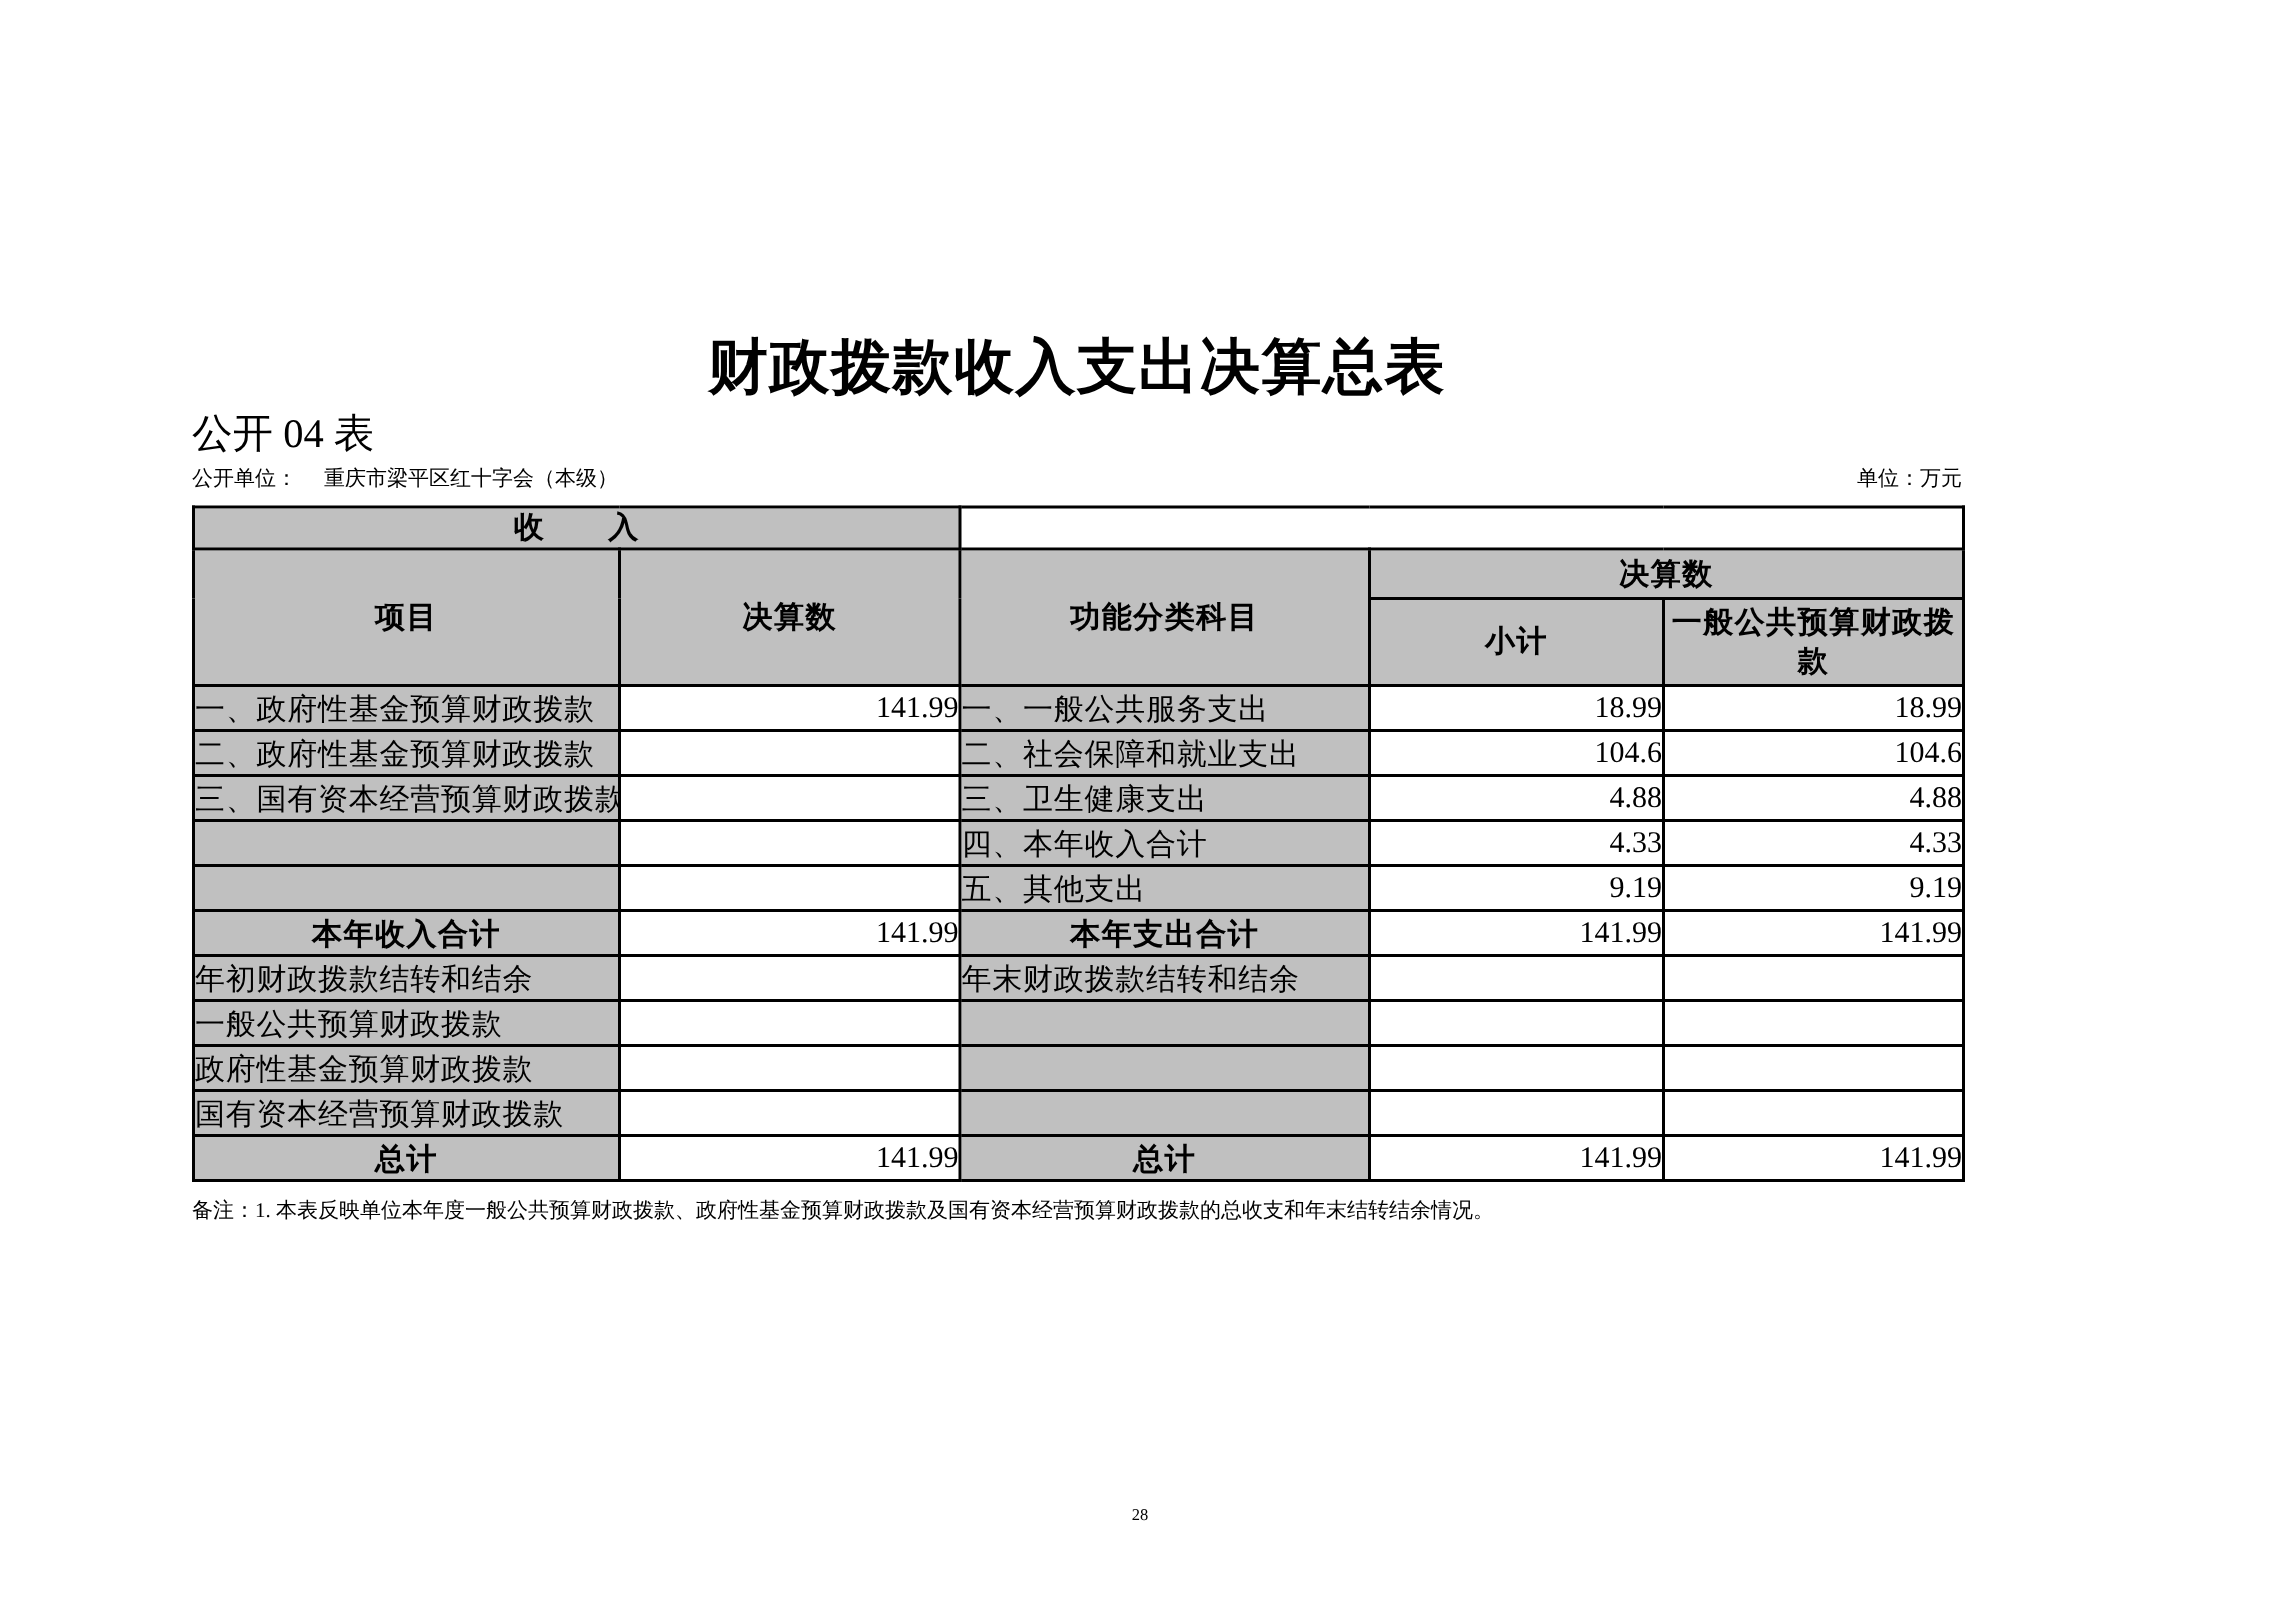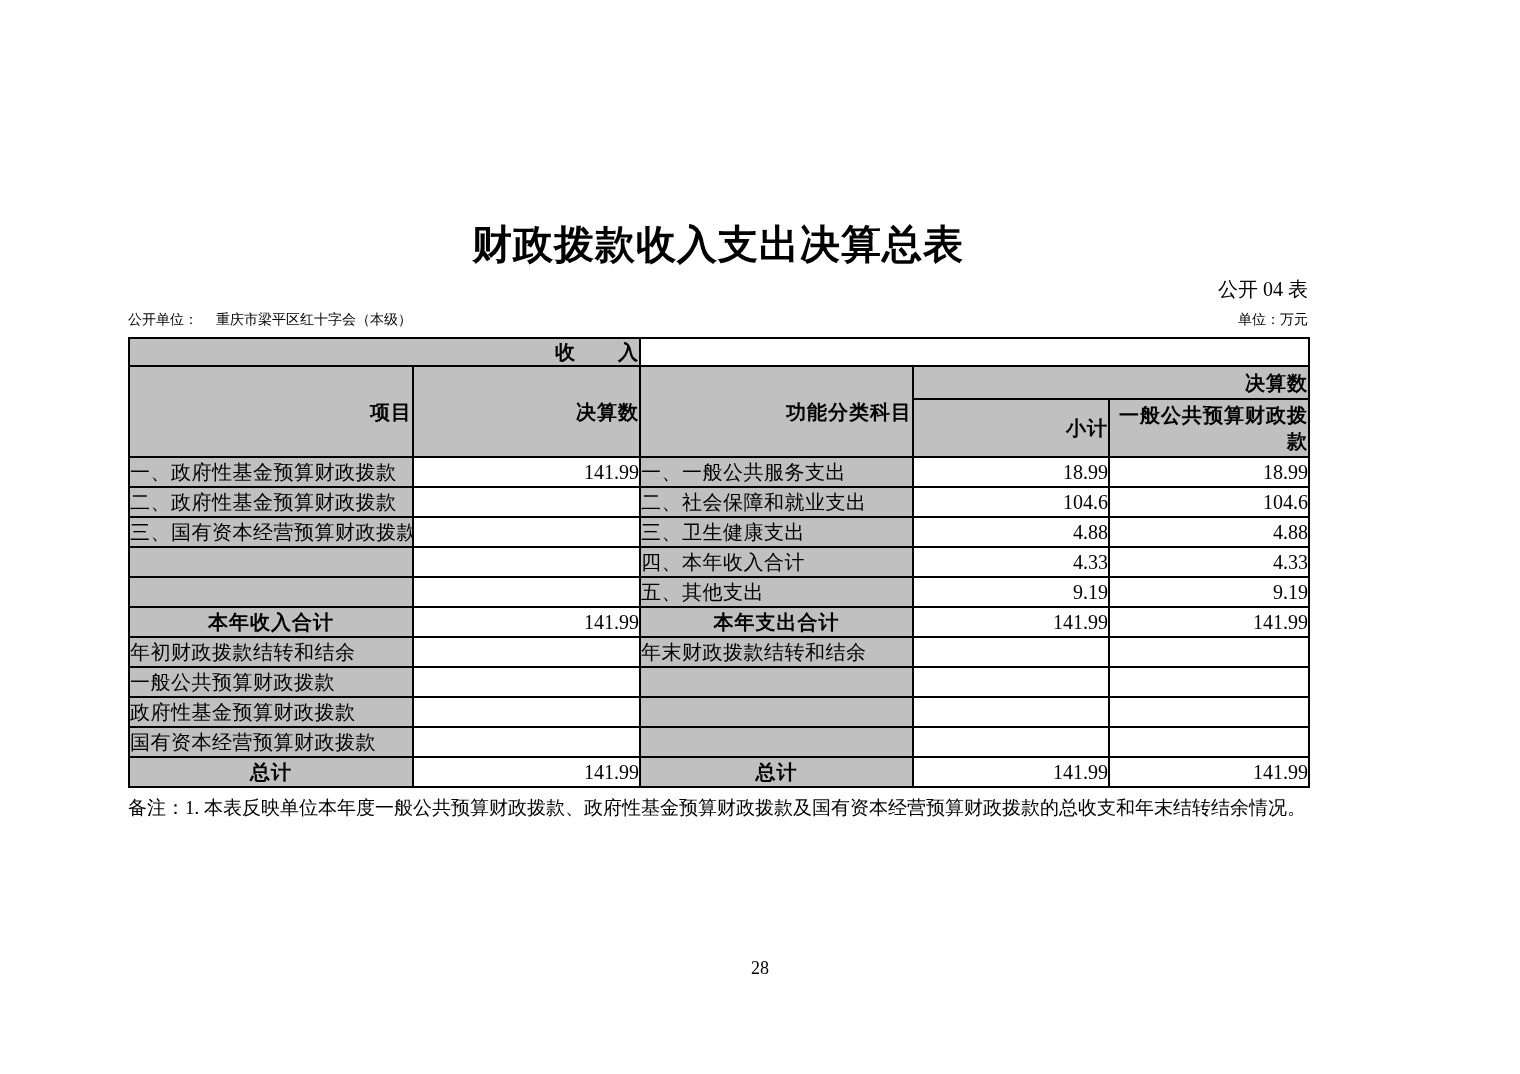--- a/index.html
+++ b/index.html
@@ -18,22 +18,21 @@
     text-align: center;
     font-size: 40px;
     font-weight: bold;
     letter-spacing: 1px;
     line-height: 46px;
     white-space: nowrap;
   }
   .table-code {
     position: absolute;
     left: 128px; top: 276px; width: 1180px;
-    text-align: right;
-    font-size: 20px;
+    font-size: 27px;
     line-height: 27px;
   }
   .meta-row {
     position: absolute;
     left: 128px; top: 306px; width: 1180px;
     font-size: 14px;
     line-height: 28px;
   }
   .unit-name { margin-left: 18px; }
   .unit-measure { float: right; font-family: Liberation Mono, monospace; }
@@ -52,38 +51,38 @@
     vertical-align: middle;
     overflow: hidden;
     padding: 0;
   }
   tr.h27 { height: 27px; }
   tr.h33 { height: 33px; }
   tr.h58 { height: 58px; }
   tr.h30 { height: 30px; }
   td.grey  { background: #c0c0c0; }
   td.ghost { border: none; background: transparent; }
-  td.hdr   { text-align: right; font-weight: bold; letter-spacing: 1px; line-height: 26px; padding: 0 4px; }
+  td.hdr   { text-align: center; font-weight: bold; letter-spacing: 1px; line-height: 26px; padding: 0 4px; }
   td.label { text-align: left; padding: 0 2px; letter-spacing: 0.5px; white-space: nowrap; }
   td.value { text-align: right; padding: 0 5px; }
   td.cbold { text-align: center; font-weight: bold; letter-spacing: 1px; }
   td.indent { padding-left: 26px; }
 
   .notes {
     position: absolute;
     left: 128px; top: 792px; width: 1200px;
-    font-size: 19px;
+    font-size: 14px;
     line-height: 32px;
   }
   .note-cont { padding-left: 57px; }
   .page-number {
     position: absolute;
-    left: 0; top: 958px; width: 1520px;
+    left: 0; top: 1004px; width: 1520px;
     text-align: center;
-    font-size: 18px;
+    font-size: 11px;
   }
 </style>
 </head>
 <body>
 
 <div class="page">
 
   <div class="doc-title">财政拨款收入支出决算总表</div>
 
   <div class="table-code">公开 04 表</div>

